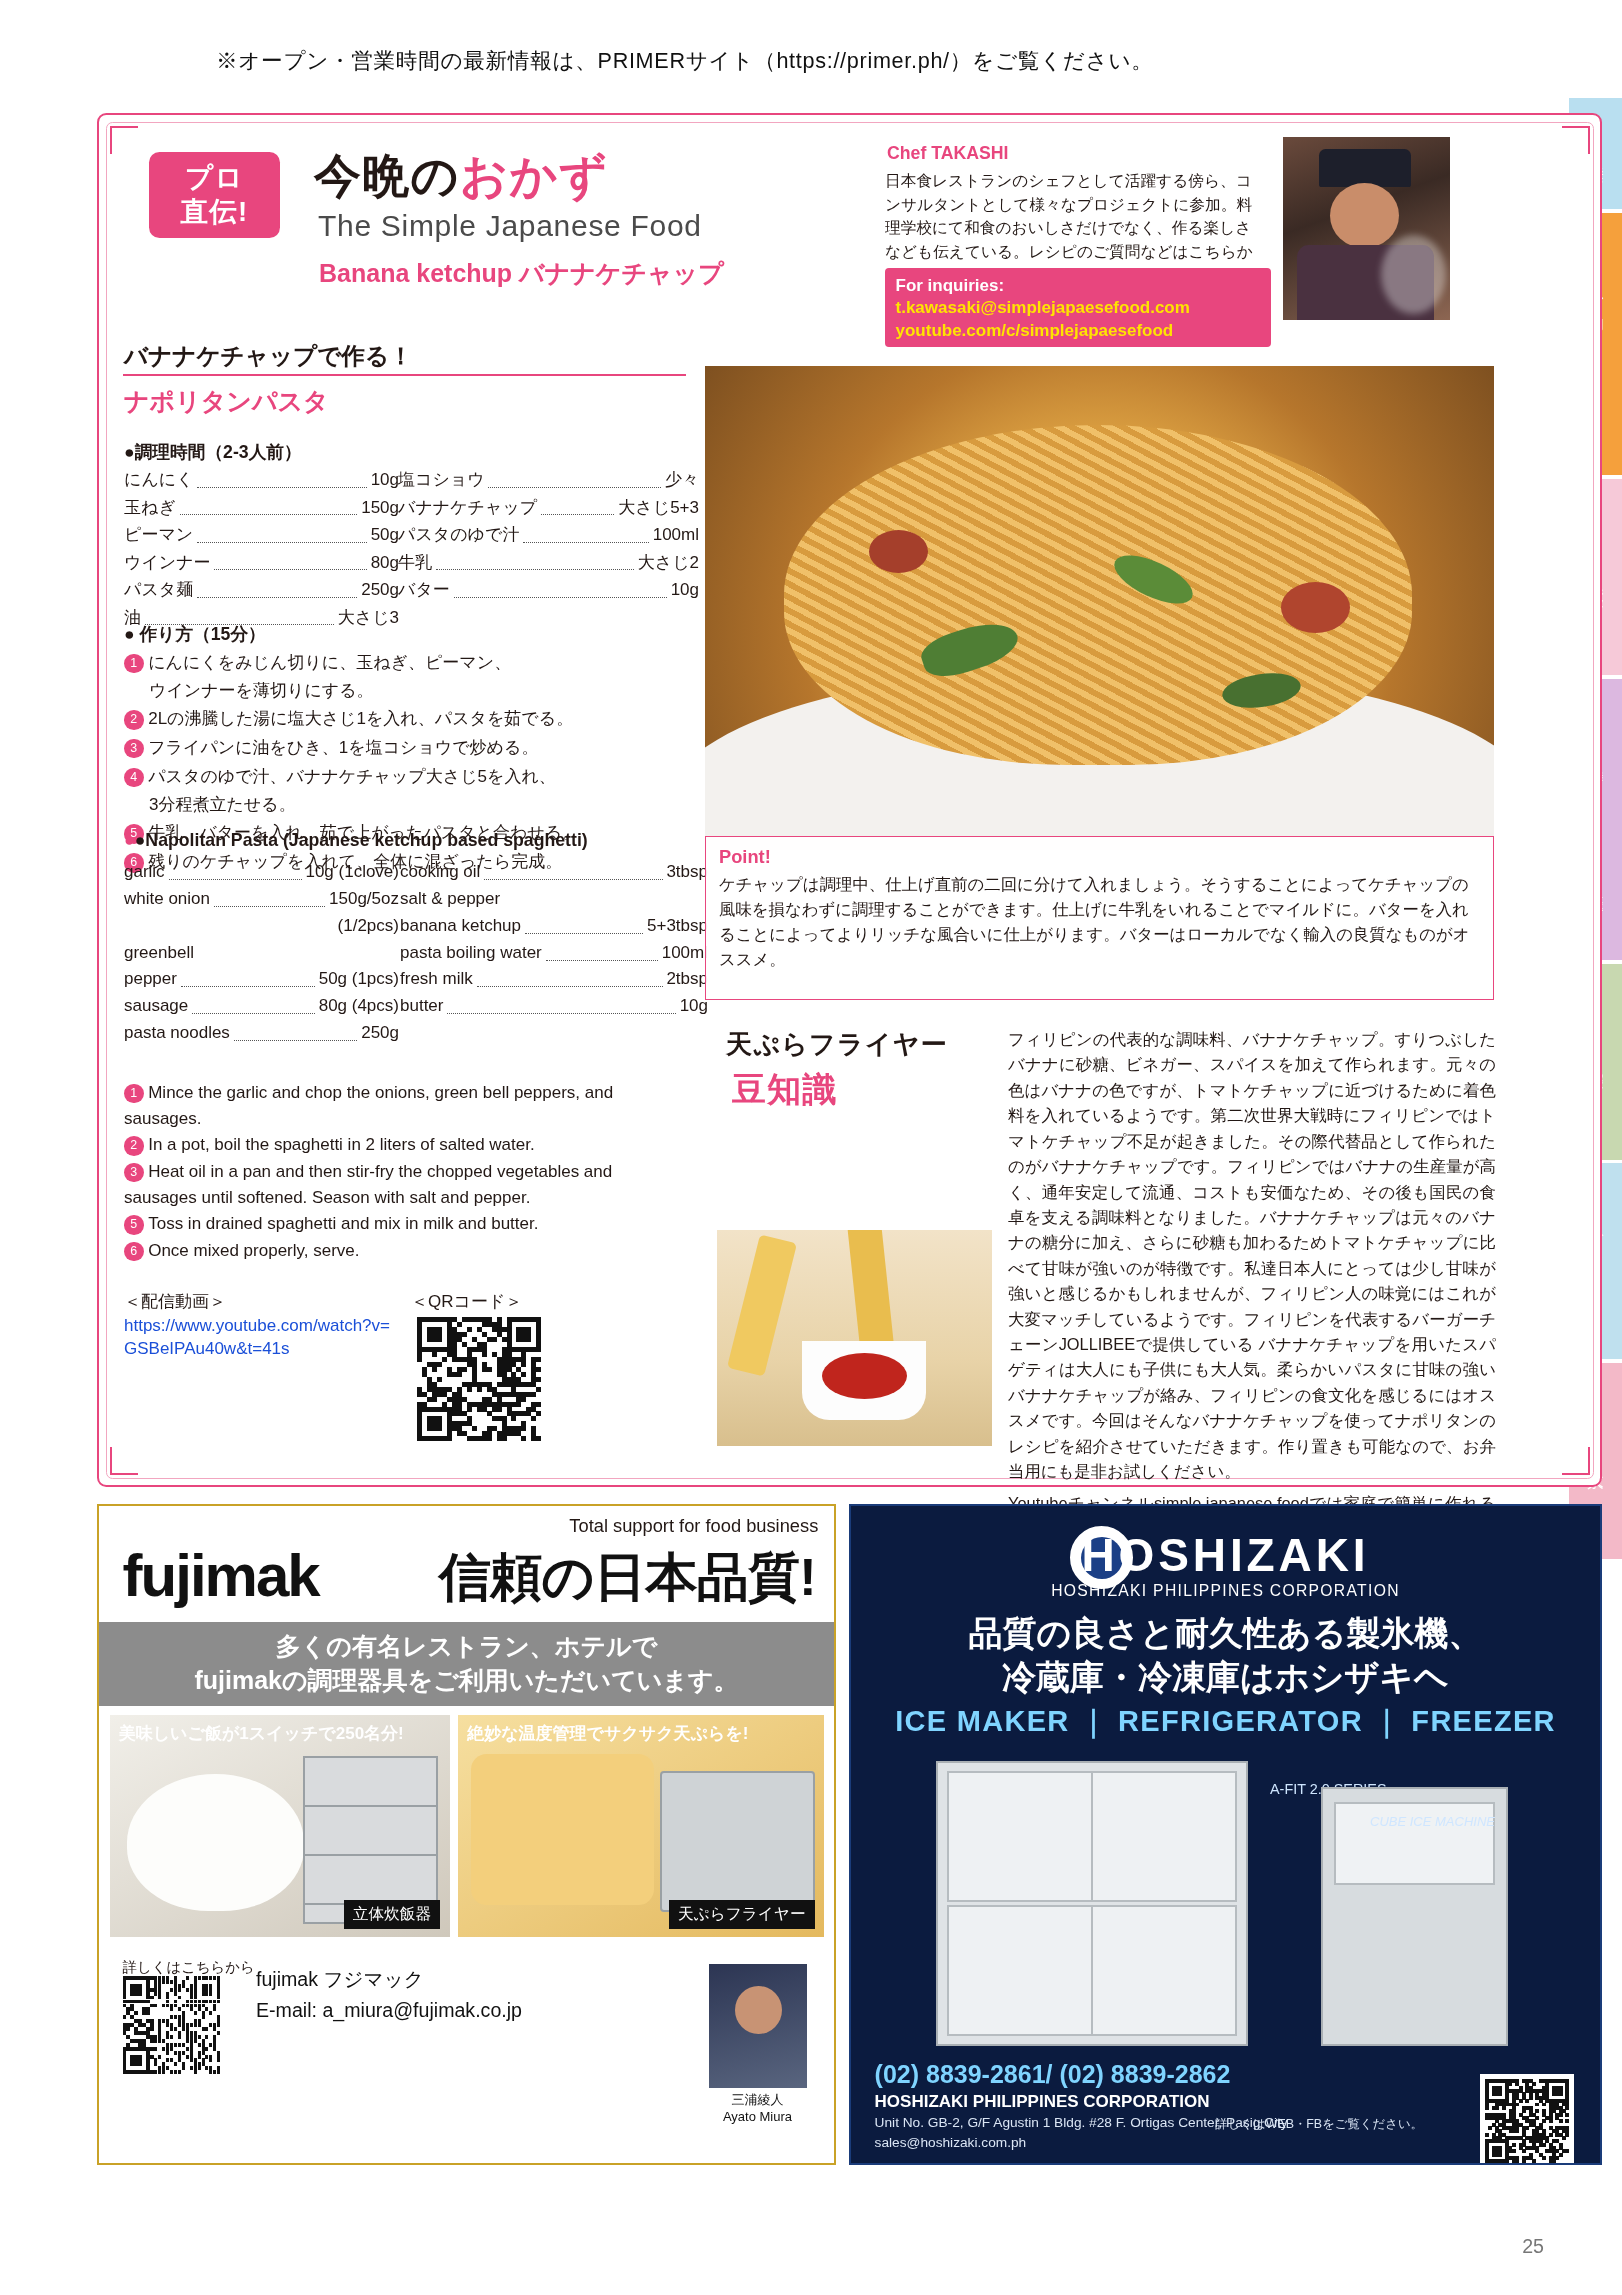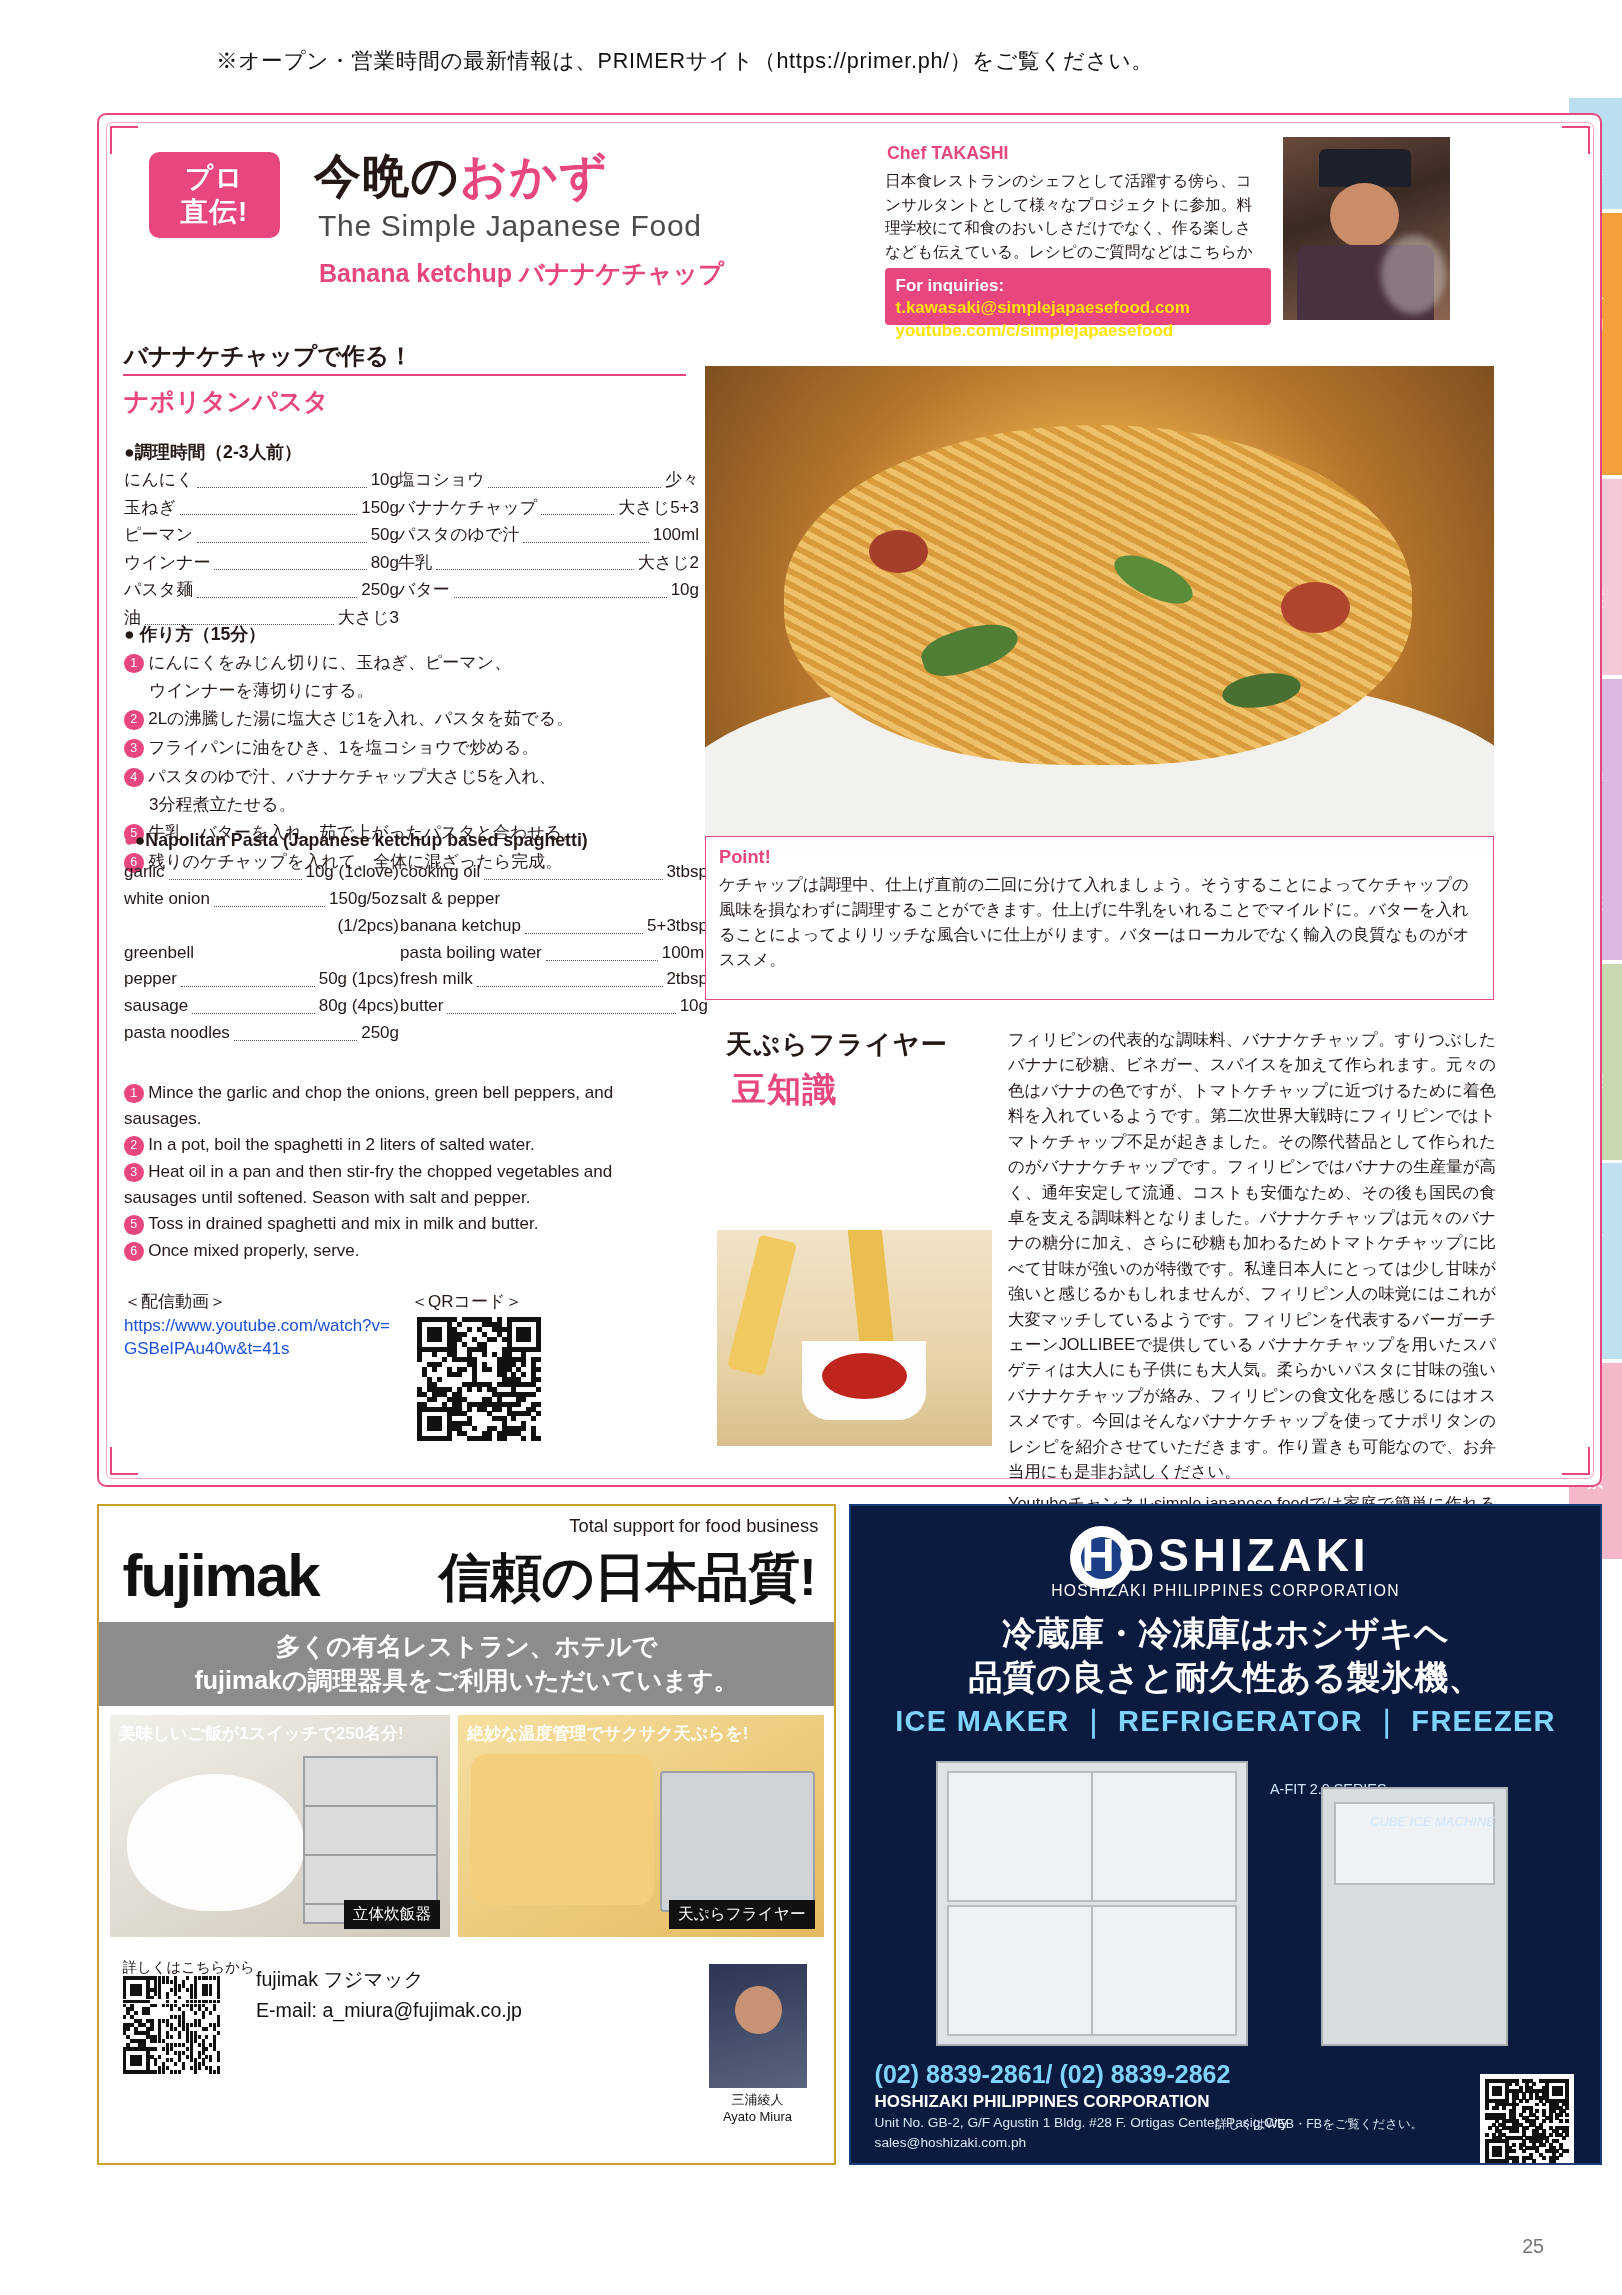--- a/index.html
+++ b/index.html
@@ -60,21 +60,21 @@
   }
   .title-jp { position:absolute; left:314px; top:145px; font-size:47px; font-weight:bold; color:#231815; letter-spacing:1.3px; }
   .title-jp .pink { color:#e8467e; }
   .title-en { position:absolute; left:318px; top:209px; font-size:30px; color:#4b4b4b; letter-spacing:0.7px; }
   .title-sub { position:absolute; left:319px; top:257px; font-size:25px; font-weight:bold; color:#e8467e; }
 
   
   .chef-name { position:absolute; left:887px; top:143px; font-size:17.7px; color:#e8467e; font-weight:bold; }
   .chef-desc { position:absolute; left:885px; top:169px; width:380px; font-size:15.7px; line-height:1.5; color:#231815; }
   .inq-box {
-    position:absolute; left:885px; top:268px; width:386px; height:57px;
+    position:absolute; left:885px; top:268px; width:386px; height:79px;
     background:#e8467e; color:#fff; border-radius:3.9px; padding:6.5px 10.5px; box-sizing:border-box;
     font-size:17px; line-height:1.35;
   }
   .inq-box .lbl { font-weight:bold; }
   .inq-box .ylw { color:#ffe400; font-weight:bold; }
   .chef-photo {
     position:absolute; left:1283px; top:137px; width:167px; height:183px;
     background:linear-gradient(160deg,#6a4a3c 0%,#3a2a24 40%,#8d6652 100%);
     overflow:hidden;
   }
@@ -1166,22 +1166,22 @@
       <div>三浦綾人</div>
       <div>Ayato Miura</div>
     </div>
   </div>
 
   <div class="ad-right">
     <div class="hz-seal"></div>
     <div class="hz-logo">HOSHIZAKI</div>
     <div class="hz-sub">HOSHIZAKI PHILIPPINES CORPORATION</div>
     <div class="hz-head">
+      <div>品質の良さと耐久性ある製氷機、</div>
       <div>冷蔵庫・冷凍庫はホシザキヘ</div>
-      <div>品質の良さと耐久性ある製氷機、</div>
     </div>
     <div class="hz-cats">ICE MAKER ｜ REFRIGERATOR ｜ FREEZER</div>
     <div class="fridge">
       <div class="d d1"></div>
         <div class="d d2"></div>
         <div class="d d3"></div>
         <div class="d d4"></div>
     </div>
     <div class="tag-afit">A-FIT 2.0 SERIES</div>
     <div class="icemach">

